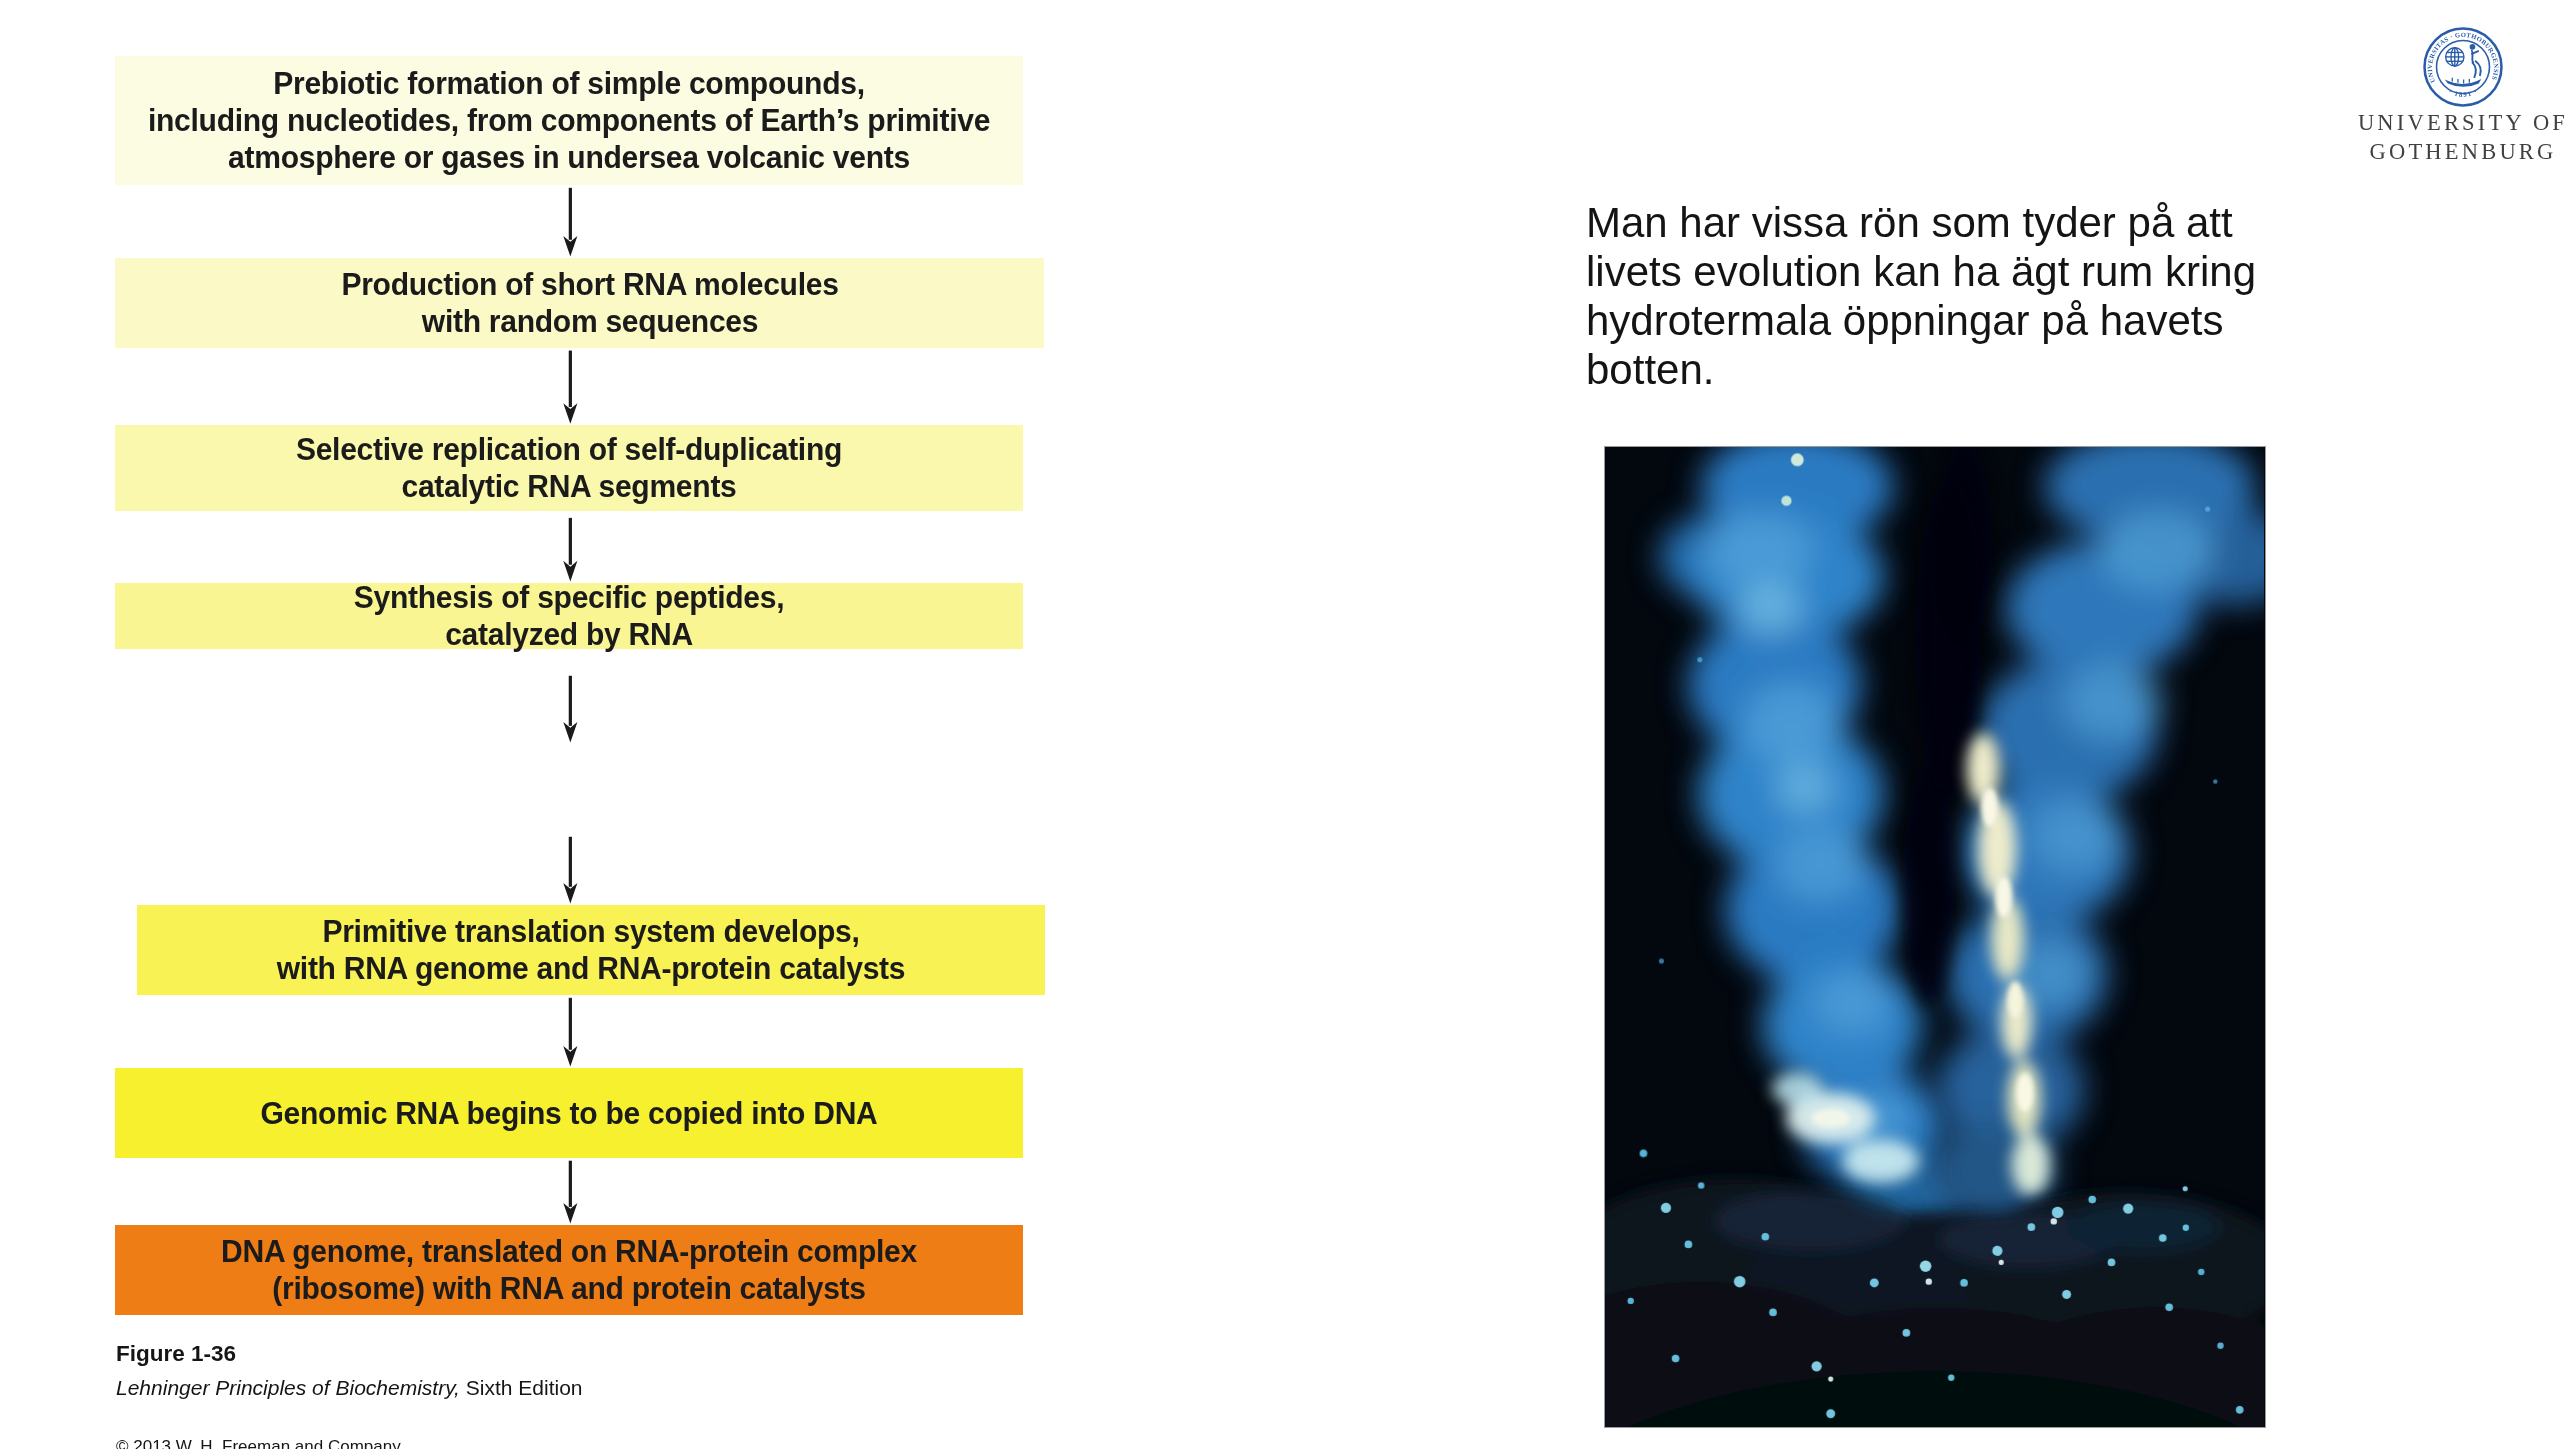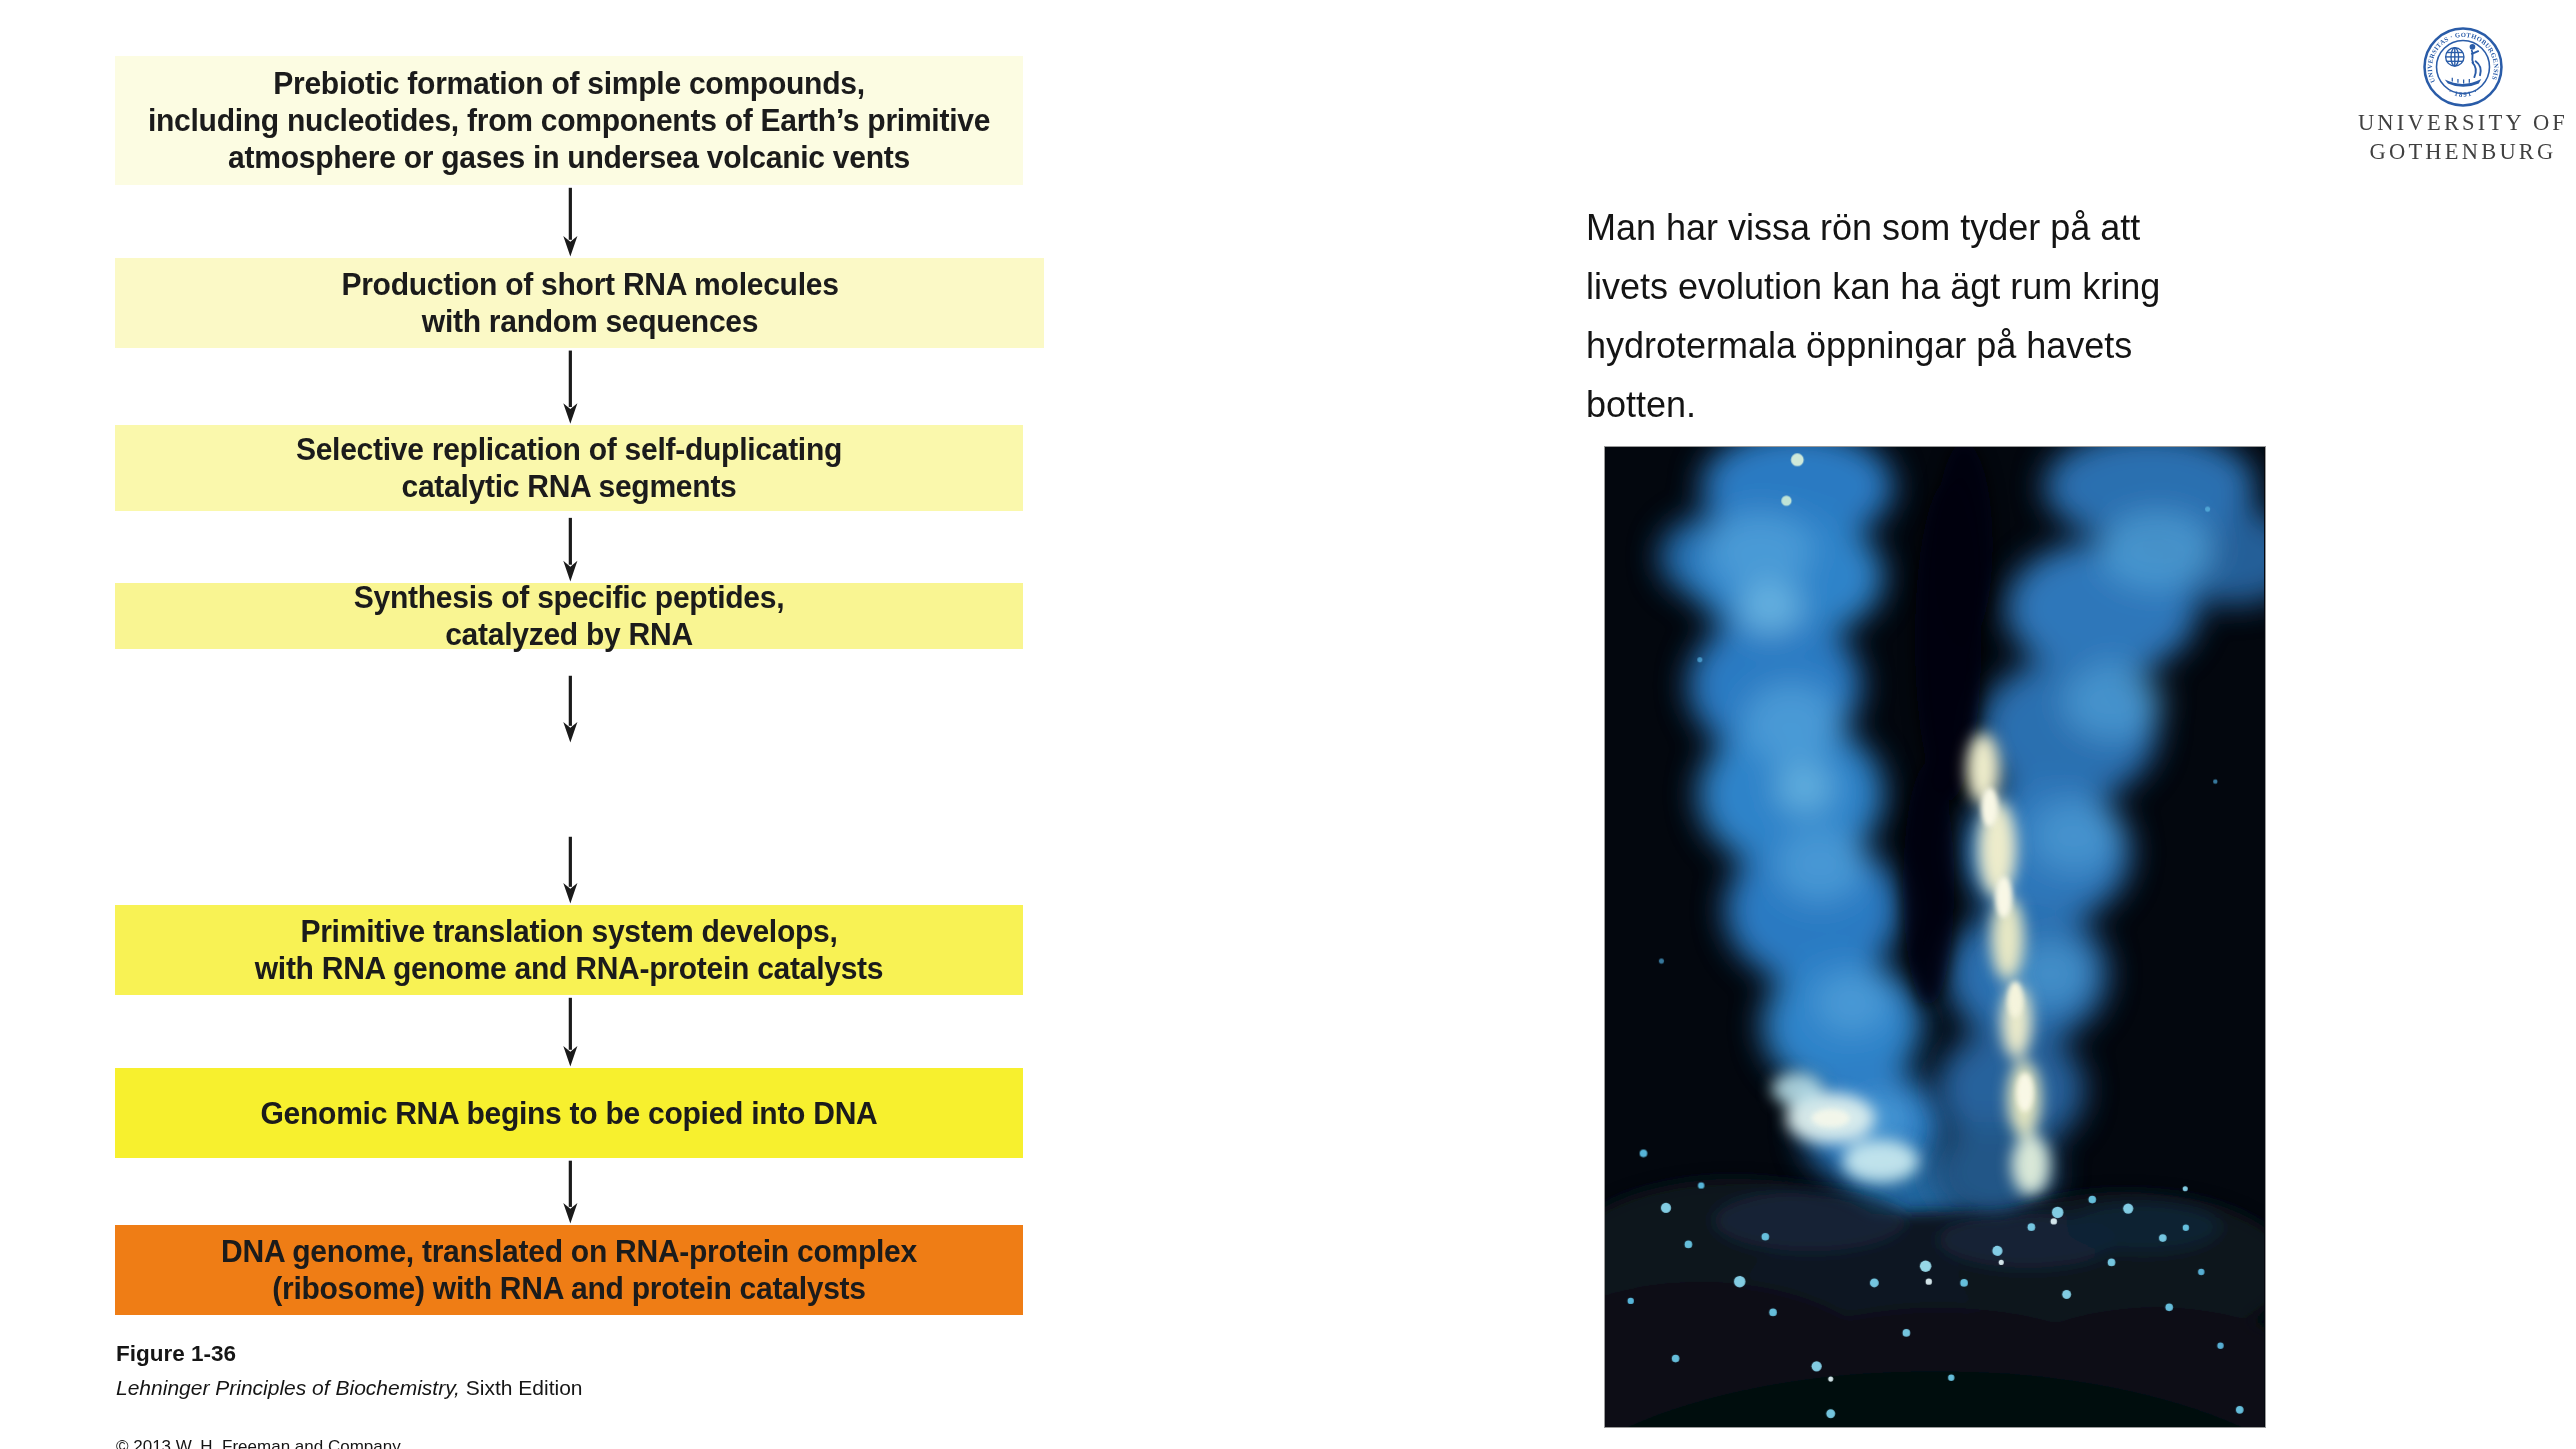--- a/index.html
+++ b/index.html
@@ -14,21 +14,21 @@
              transform:scaleX(0.97);transform-origin:center;}
   .arrow{position:absolute;left:562px;width:16.7px;}
   .caption{position:absolute;left:116px;color:#151515;}
   #cap1{top:1341px;font-size:22.5px;font-weight:bold;}
   #cap2{top:1376px;font-size:21px;white-space:pre;}
   #cap2 .ital{font-style:italic;}
   #cap3{top:1406px;font-size:17px;margin-top:31px;}
 
   
   #annotation{position:absolute;left:1586px;top:198px;width:940px;
-              font-size:36px;line-height:59px;color:#141414;white-space:pre-line;}
+              font-size:42px;line-height:49px;color:#141414;white-space:pre-line;}
 
   #logo{position:absolute;left:2347px;top:26px;width:232px;text-align:center;}
   #seal{display:block;margin:0 auto;}
   .wordmark{font-family:"Liberation Serif","DejaVu Serif",serif;color:#404040;
             font-size:22.5px;letter-spacing:3.2px;line-height:29px;}
 
   
   #vent-photo{position:absolute;left:1604px;top:446px;width:662px;height:982px;
               border:1.3px solid #9a9a9a;box-sizing:border-box;background:#03070e;overflow:hidden;}
   #vent-photo svg{display:block;}
@@ -70,21 +70,21 @@
 catalyzed by RNA</div>
     </div>
     <svg class="arrow" width="16.7" height="71" style="top: 673px;" viewBox="0 0 26 110">
       <line x1="13" x2="13" y1="4" y2="82" stroke="#1a1a1a" stroke-width="5"></line>
       <polygon points="2,76 13,85 24,76 13,108" fill="#1a1a1a"></polygon>
     </svg>
     <svg class="arrow" width="16.7" height="71" style="top: 834px;" viewBox="0 0 26 110">
       <line x1="13" x2="13" y1="4" y2="82" stroke="#1a1a1a" stroke-width="5"></line>
       <polygon points="2,76 13,85 24,76 13,108" fill="#1a1a1a"></polygon>
     </svg>
-    <div class="step" style="top: 905px; height: 90px; background: rgb(248, 242, 84);">
+    <div class="step" style="top: 905px; height: 90px; background: rgb(248, 242, 84); margin-left: 22px;">
       <div class="step-text">Primitive translation system develops,
 with RNA genome and RNA-protein catalysts</div>
     </div>
     <svg class="arrow" width="16.7" height="73" style="top: 995px;" viewBox="0 0 26 113">
       <line x1="13" x2="13" y1="4" y2="85" stroke="#1a1a1a" stroke-width="5"></line>
       <polygon points="2,79 13,88 24,79 13,111" fill="#1a1a1a"></polygon>
     </svg>
     <div class="step" style="top: 1068px; height: 90px; background: rgb(247, 240, 46);">
       <div class="step-text">Genomic RNA begins to be copied into DNA</div>
     </div>

